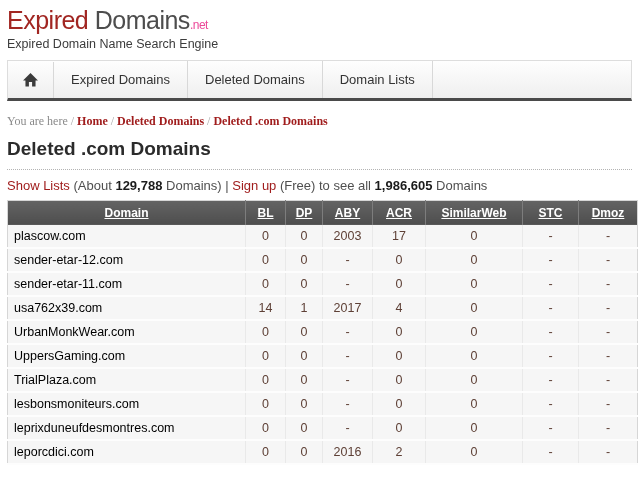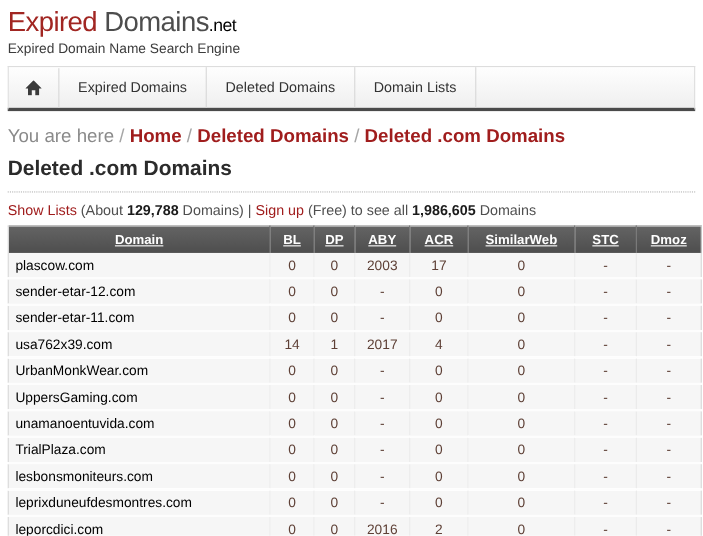--- a/index.html
+++ b/index.html
@@ -3,35 +3,35 @@
 <meta charset="utf-8">
 <style>
   * { margin:0; padding:0; box-sizing:border-box; }
   html,body { width:639px; height:487px; overflow:hidden; background:#fff;
               font-family:"Liberation Sans", sans-serif; }
 
   
   .site-header { padding:7px 7px 0 7px; }
   .logo { font-size:25px; letter-spacing:-0.5px; color:#a12622; cursor:pointer; line-height:1.1; }
   .logo .logo-secondary { color:#4d4d4d; }
-  .logo .logo-tld { font-size:16px; color:#000000;text-align:right; }
+  .logo .logo-tld { font-size:12px; color:#ec4899;text-align:right; }
   .tagline { font-size:12.5px; color:#3c3c3c; margin-top:2px; }
 
   
   .nav-bar { margin:9px 7px 0 7px; display:flex; align-items:flex-end;
              background:linear-gradient(#fefefe,#efefef);
              border:1px solid #ddd; border-bottom:3px solid #4a4a4a; }
   .nav-tab { padding:11px 17px; font-size:13px; color:#333; border-right:1px solid #d8d8d8;
              display:flex; align-items:center; cursor:pointer; }
   .nav-tab-home { padding:11px 15px; }
   .home-svg { width:15px; height:14px; display:block; }
   .nav-spacer { flex:1; }
 
   
-  .breadcrumb { margin:13px 7px 0 7px; font-size:17px; white-space:pre-wrap; color:#8a8a8a; }
+  .breadcrumb { margin:13px 7px 0 7px; font-size:12px; white-space:pre-wrap; color:#8a8a8a;font-family:Liberation Serif, serif; }
   .crumb-sep { color:#a5a5a5; font-weight:normal; }
   .crumb-link { color:#a01d1d; font-weight:bold; text-decoration:none; cursor:pointer; }
 
   
   .page-title { margin:9px 7px 0 7px; font-size:19px; font-weight:bold; color:#2b2b2b;
                 padding-bottom:9px; border-bottom:1px dotted #b3b3b3; }
 
   
   .filter-bar { margin:8px 7px 7px 7px; font-size:13px; color:#4f4f4f; white-space:pre-wrap; }
   .filter-link { color:#a01d1d; text-decoration:none; cursor:pointer; }
@@ -163,30 +163,20 @@
     <td class="c-domain"><a class="domain-link">UppersGaming.com</a></td>
     <td class="c-num">0</td>
     <td class="c-num">0</td>
     <td class="c-num">-</td>
     <td class="c-num">0</td>
     <td class="c-num">0</td>
     <td class="c-num">-</td>
     <td class="c-num">-</td>
   </tr>
       <tr>
-    <td class="c-domain"><a class="domain-link">unamanoentuvida.com</a></td>
-    <td class="c-num">0</td>
-    <td class="c-num">0</td>
-    <td class="c-num">-</td>
-    <td class="c-num">0</td>
-    <td class="c-num">0</td>
-    <td class="c-num">-</td>
-    <td class="c-num">-</td>
-  </tr>
-      <tr>
     <td class="c-domain"><a class="domain-link">TrialPlaza.com</a></td>
     <td class="c-num">0</td>
     <td class="c-num">0</td>
     <td class="c-num">-</td>
     <td class="c-num">0</td>
     <td class="c-num">0</td>
     <td class="c-num">-</td>
     <td class="c-num">-</td>
   </tr>
       <tr>

